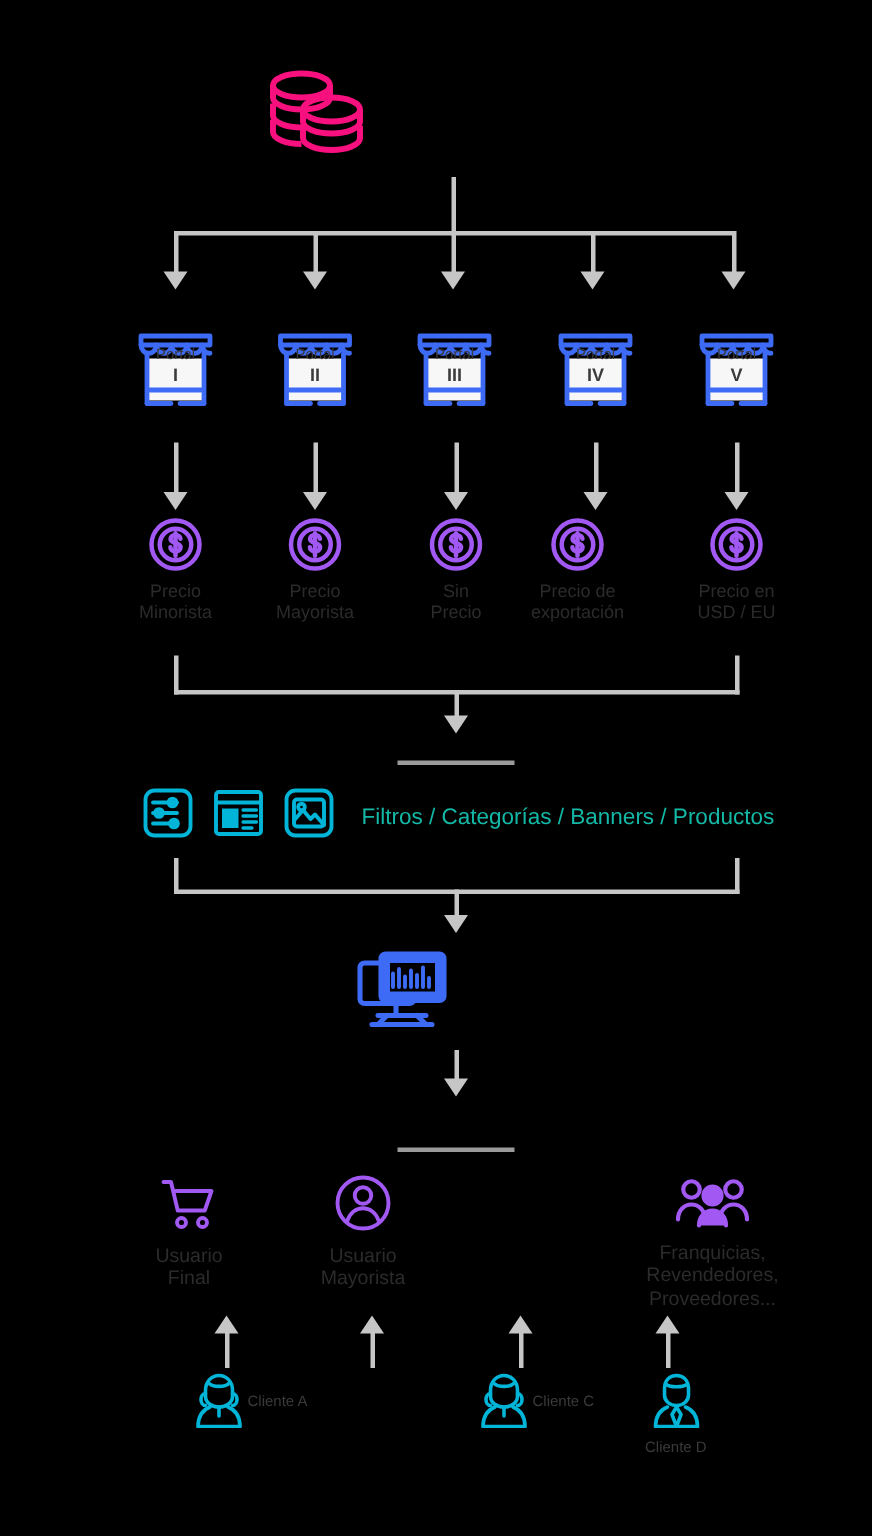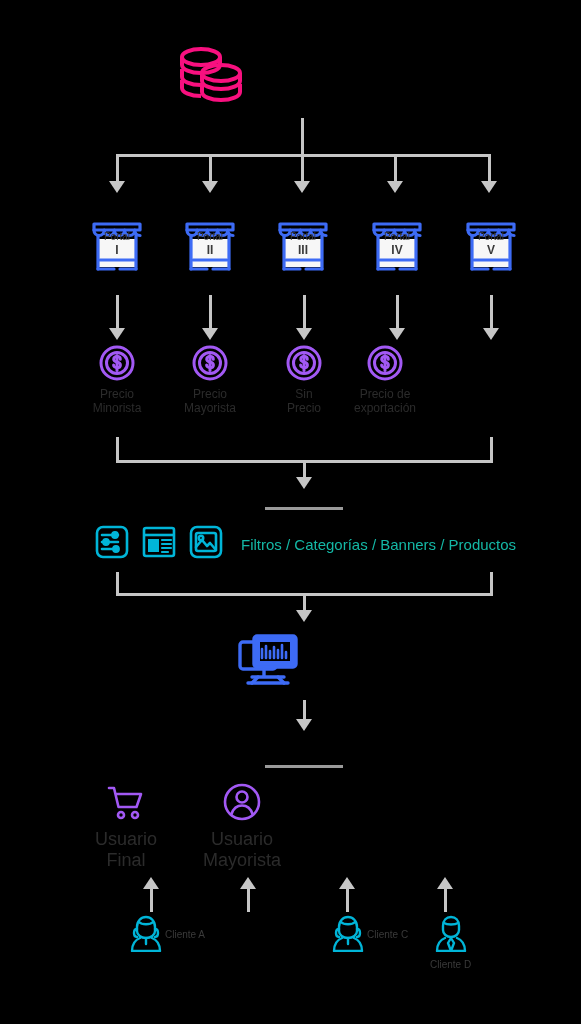--- a/index.html
+++ b/index.html
@@ -33,21 +33,21 @@
   .price .ic{display:block;margin:0 auto;}
   .price .lbl{display:block;margin-top:6px;font-size:12px;line-height:1.15;color:#2b2b2b;}
 
   
   .filters-icons{position:absolute;display:flex;gap:11px;align-items:center;}
   .filters-label{position:absolute;font-size:15px;color:#14b8a6;white-space:nowrap;}
 
   
   .user{position:absolute;width:120px;text-align:center;}
   .user .ic{display:block;margin:0 auto;}
-  .user .lbl{display:block;margin-top:7px;font-size:18px;line-height:1.18;color:#2b2b2b;}
+  .user .lbl{display:block;margin-top:7px;font-size:13px;line-height:1.18;color:#2b2b2b;}
 
   
   .client{position:absolute;display:flex;align-items:center;gap:3px;}
   .client .lbl{font-size:10px;color:#3a3a3a;white-space:nowrap;}
 </style>
 </head>
 <body>
 
 <div class="stage">
 
@@ -218,20 +218,32 @@
         <circle cx="19" cy="19" r="10.5"></circle>
       <path d="M19 11.5v15" stroke-linecap="round"></path>
       <path d="M22.3 15.2c0-1.6-1.5-2.6-3.3-2.6s-3.3 1-3.3 2.6 1.4 2.2 3.3 2.8 3.4 1.1 3.4 2.9-1.6 2.7-3.4 2.7-3.4-1.1-3.4-2.7" stroke-linecap="round" stroke-linejoin="round"></path>
     </svg>
     <span class="lbl">
       <span>Precio de</span><br>
       <span>exportación</span>
     </span>
   </div>
 
+  <div class="price" style="left:436px;top:344px;">
+    <svg class="ic" width="38" height="38" viewBox="0 0 38 38" fill="none" stroke="#a259f4" stroke-width="3">
+      <circle cx="19" cy="19" r="16"></circle>
+        <circle cx="19" cy="19" r="10.5"></circle>
+      <path d="M19 11.5v15" stroke-linecap="round"></path>
+      <path d="M22.3 15.2c0-1.6-1.5-2.6-3.3-2.6s-3.3 1-3.3 2.6 1.4 2.2 3.3 2.8 3.4 1.1 3.4 2.9-1.6 2.7-3.4 2.7-3.4-1.1-3.4-2.7" stroke-linecap="round" stroke-linejoin="round"></path>
+    </svg>
+    <span class="lbl">
+      <span>Precio en</span><br>
+      <span>USD / EU</span>
+    </span>
+  </div>
 
   <div class="ln vline" style="left:116px;top:437px;height:26px;"></div>
   <div class="ln vline" style="left:490px;top:437px;height:26px;"></div>
   <div class="ln hline" style="left:116px;top:460px;width:377px;"></div>
   <div class="ln vline" style="left:303px;top:460px;height:18px;"></div>
   <div class="arrow-d" style="left:296px;top:477px;"></div>
 
   <div class="divider" style="left:265px;top:507px;width:78px;"></div>
 
   <div class="filters-icons" style="left:94px;top:524px;">
@@ -303,20 +315,35 @@
       <circle cx="20" cy="15" r="5.5"></circle>
       <path d="M9.5 32c1.8-5.5 6-8.5 10.5-8.5S28.7 26.5 30.5 32"></path>
     </svg>
     <span class="lbl">
       <span>Usuario</span><br>
       <span>Mayorista</span>
     </span>
   </div>
 
 
+  <div class="user" style="left:415px;top:784px;">
+    <svg class="ic" width="52" height="36" viewBox="0 0 52 36" fill="none" stroke="#a259f4" stroke-width="2.8" stroke-linecap="round" stroke-linejoin="round">
+      <circle cx="12" cy="9" r="5.5"></circle>
+      <path d="M3 29c0-6 4-10 9-10s9 4 9 10"></path>
+      <circle cx="40" cy="9" r="5.5"></circle>
+      <path d="M31 29c0-6 4-10 9-10s9 4 9 10"></path>
+      <circle cx="26" cy="13" r="6" fill="#a259f4" stroke="#a259f4"></circle>
+      <path d="M17 33c0-6 4-10 9-10s9 4 9 10" fill="#a259f4" stroke="#a259f4"></path>
+    </svg>
+    <span class="lbl">
+      <span>Franquicias,</span><br>
+      <span>Revendedores,</span><br>
+      <span>Proveedores...</span>
+    </span>
+  </div>
 
   <div class="ln vline" style="left:150px;top:888px;height:24px;"></div>
   <div class="arrow-u" style="left:143px;top:877px;"></div>
   <div class="ln vline" style="left:247px;top:888px;height:24px;"></div>
   <div class="arrow-u" style="left:240px;top:877px;"></div>
   <div class="ln vline" style="left:346px;top:888px;height:24px;"></div>
   <div class="arrow-u" style="left:339px;top:877px;"></div>
   <div class="ln vline" style="left:444px;top:888px;height:24px;"></div>
   <div class="arrow-u" style="left:437px;top:877px;"></div>
 
@@ -327,21 +354,21 @@
         <path d="M9 10c3 3 11 3 14 0"></path>
         <path d="M7 17c-2 0-3 2-3 4s1 4 3 4M25 17c2 0 3 2 3 4s-1 4-3 4"></path>
         <path d="M10 26c-5 2-8 6-8 13h28c0-7-3-11-8-13"></path>
         <path d="M16 26v6"></path>
       </svg>
     </span>
     <span class="lbl">Cliente A</span>
   </div>
 
 
-  <div class="client" style="left:332px;top:912px;">
+  <div class="client" style="left:320px;top:912px;">
     <span>
       <svg width="32" height="40" viewBox="0 0 32 40" fill="none" stroke="#00b5d8" stroke-width="2.4" stroke-linecap="round" stroke-linejoin="round">
         <path d="M7 15c0-6 4-10 9-10s9 4 9 10v4c0 4-4 7-9 7s-9-3-9-7z"></path>
         <path d="M9 10c3 3 11 3 14 0"></path>
         <path d="M7 17c-2 0-3 2-3 4s1 4 3 4M25 17c2 0 3 2 3 4s-1 4-3 4"></path>
         <path d="M10 26c-5 2-8 6-8 13h28c0-7-3-11-8-13"></path>
         <path d="M16 26v6"></path>
       </svg>
     </span>
     <span class="lbl">Cliente C</span>

